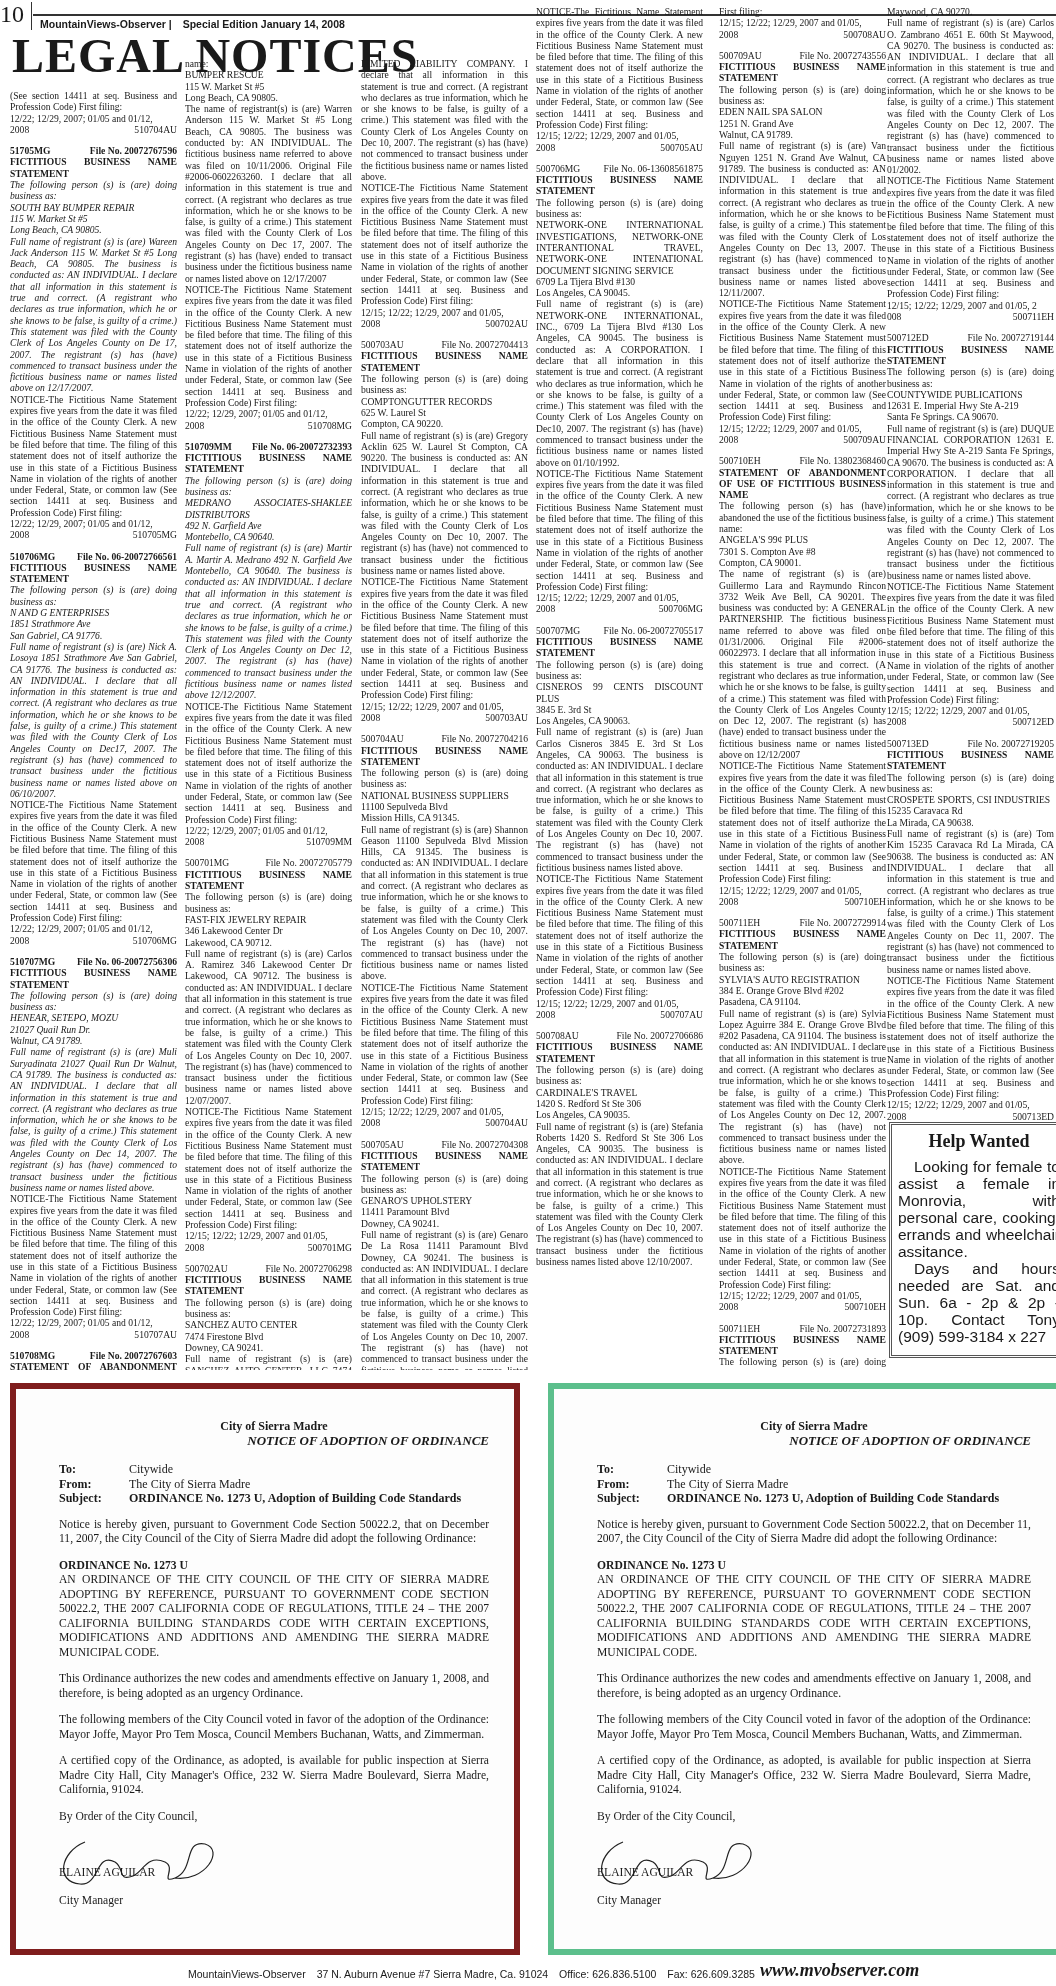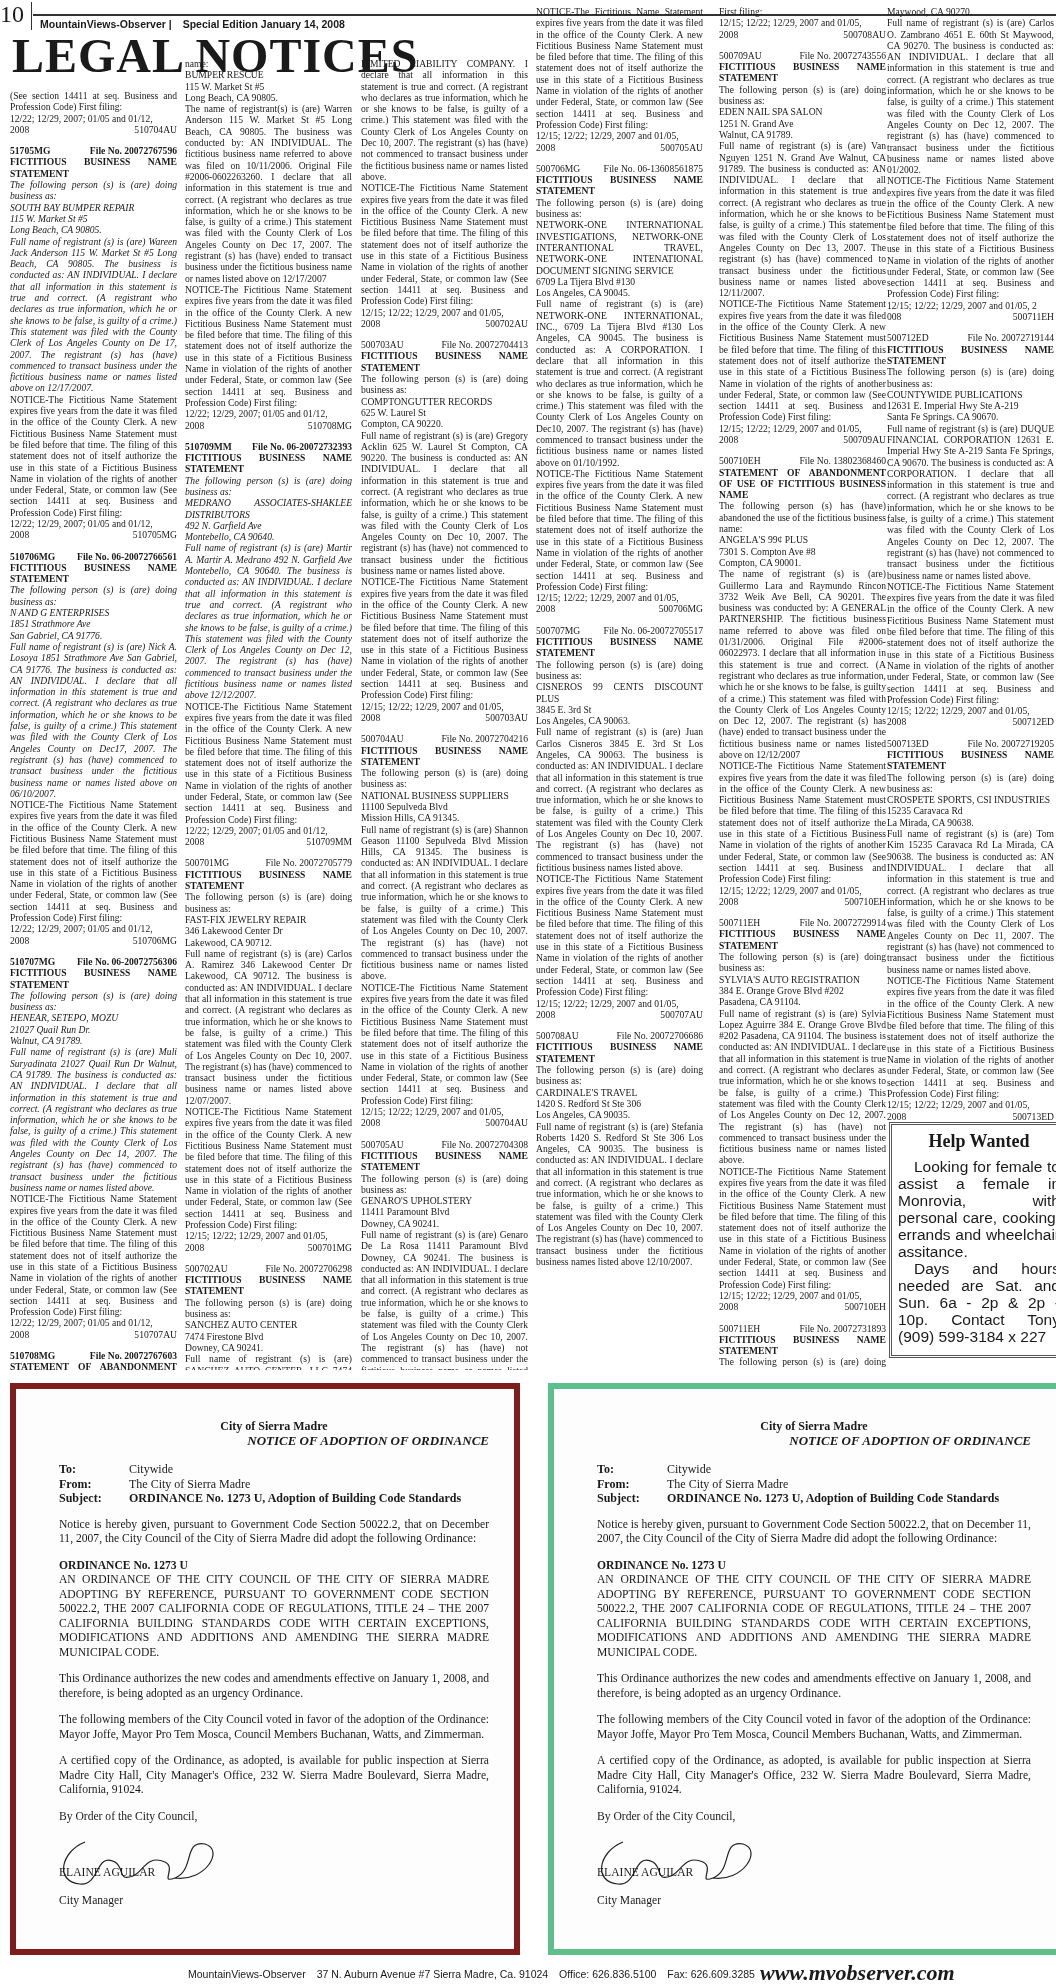--- a/index.html
+++ b/index.html
@@ -32,21 +32,21 @@
   .ord table { border-collapse:collapse; font-size:12px; margin-bottom:12px; }
   .ord td { padding:0; vertical-align:top; }
   .ord td.k { font-weight:bold; width:70px; }
   .ord p { margin:0 0 12px; text-align:justify; }
   .ord .ordtitle { font-weight:bold; margin:0; }
   .sig { position:relative; height:58px; }
   .sig svg { position:absolute; left:-4px; top:-4px; }
   .signame { position:absolute; left:0; top:30px; }
   .footer { position:absolute; left:0; right:12px; top:1960px; height:26px; font-family:"Liberation Sans", sans-serif; font-size:10.5px;margin-left:16px; }
   .footer .addr { position:absolute; left:172px; top:8px; }
-  .footer .web { position:absolute; left:744px; top:0; font-family:"Liberation Serif", serif; font-weight:bold; font-style:italic; font-size:22px; }
+  .footer .web { position:absolute; left:744px; top:0; font-family:"Liberation Serif", serif; font-weight:bold; font-style:italic; font-size:18px; }
   .footer .addr span { margin-right:8px; }
 </style>
 </head>
 <body>
 
 <div class="pagenum">10</div>
 <div class="vbar"></div>
 <div class="topline"></div>
 <div class="masthead">
   <span>MountainViews-Observer |</span>

